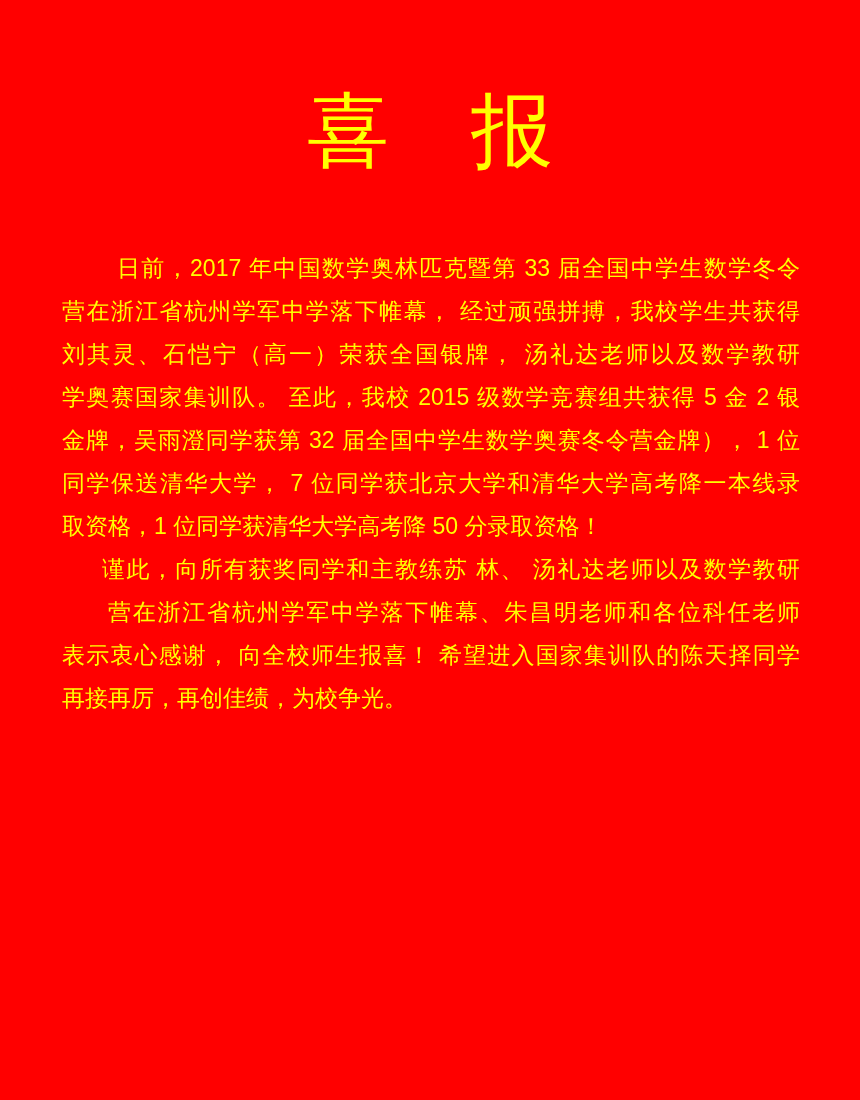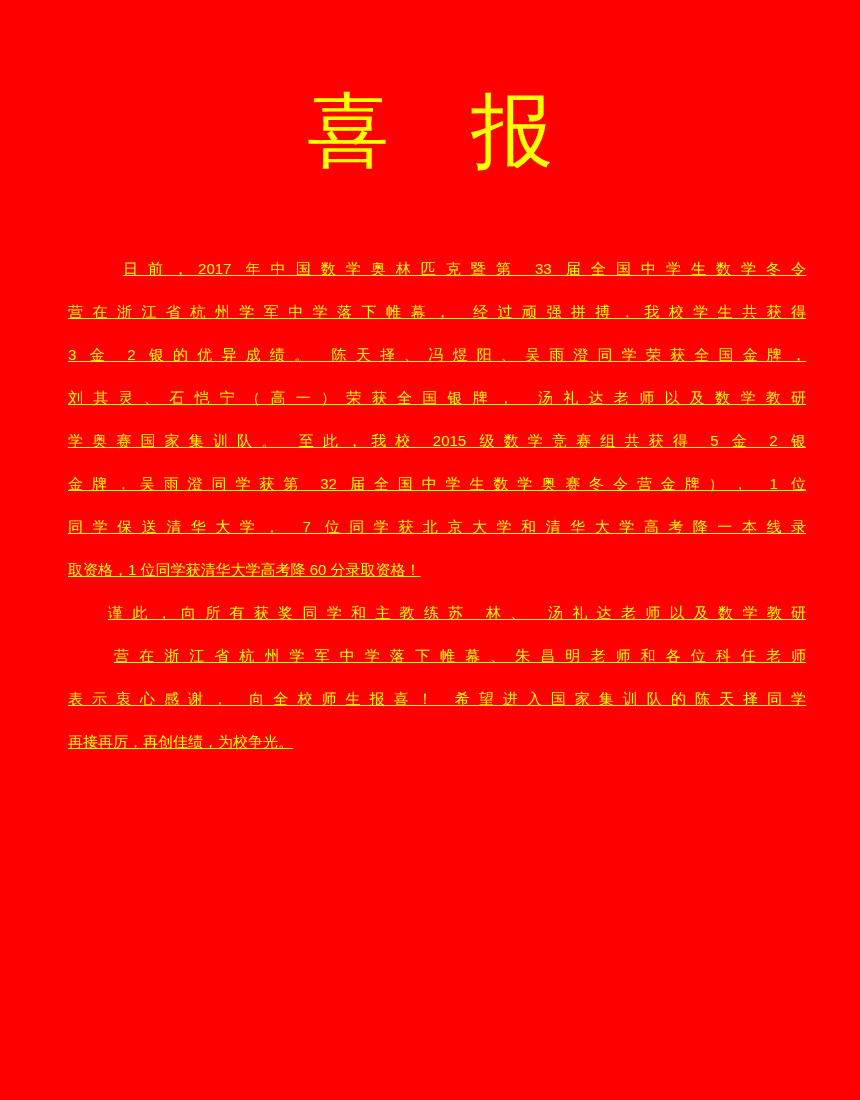--- a/index.html
+++ b/index.html
@@ -21,25 +21,24 @@
     left: 0;
     width: 100%;
     text-align: center;
     font-size: 82px;
     line-height: 1.2;
     white-space: pre;
   }
   .body-text {
     position: absolute;
     top: 247px;
-    left: 68px;
+    left: 62px;
     width: 738px;
-    font-size: 15px;
+    font-size: 23px;
     line-height: 43px;
-    text-decoration: underline;
   }
   .line {
     text-align: justify;
     text-align-last: justify;
   }
   .para-end {
     text-align-last: left;
   }
   .indent-p1 { text-indent: 55px; }
   .indent-p2 { text-indent: 40px; }
@@ -58,26 +57,25 @@
 
 <div class="poster">
 
   <div class="title">喜　报</div>
 
   <div class="body-text">
 
     <div>
       <div class="line indent-p1">日前，2017 年中国数学奥林匹克暨第 33 届全国中学生数学冬令</div>
       <div class="line">营在浙江省杭州学军中学落下帷幕， 经过顽强拼搏，我校学生共获得</div>
-      <div class="line">3 金 2 银的优异成绩。 陈天择、冯煜阳、吴雨澄同学荣获全国金牌，</div>
       <div class="line">刘其灵、石恺宁（高一）荣获全国银牌， 汤礼达老师以及数学教研</div>
       <div class="line">学奥赛国家集训队。 至此，我校 2015 级数学竞赛组共获得 5 金 2 银</div>
       <div class="line">金牌，吴雨澄同学获第 32 届全国中学生数学奥赛冬令营金牌）， 1 位</div>
       <div class="line">同学保送清华大学，  7 位同学获北京大学和清华大学高考降一本线录</div>
-      <div class="line para-end">取资格，1 位同学获清华大学高考降 60 分录取资格！</div>
+      <div class="line para-end">取资格，1 位同学获清华大学高考降 50 分录取资格！</div>
     </div>
 
     <div>
       <div class="line indent-p2">谨此，向所有获奖同学和主教练苏 林、 汤礼达老师以及数学教研</div>
     </div>
 
     <div>
       <div class="line indent-p3">营在浙江省杭州学军中学落下帷幕、朱昌明老师和各位科任老师</div>
       <div class="line">表示衷心感谢， 向全校师生报喜！ 希望进入国家集训队的陈天择同学</div>
       <div class="line para-end">再接再厉，再创佳绩，为校争光。</div>

